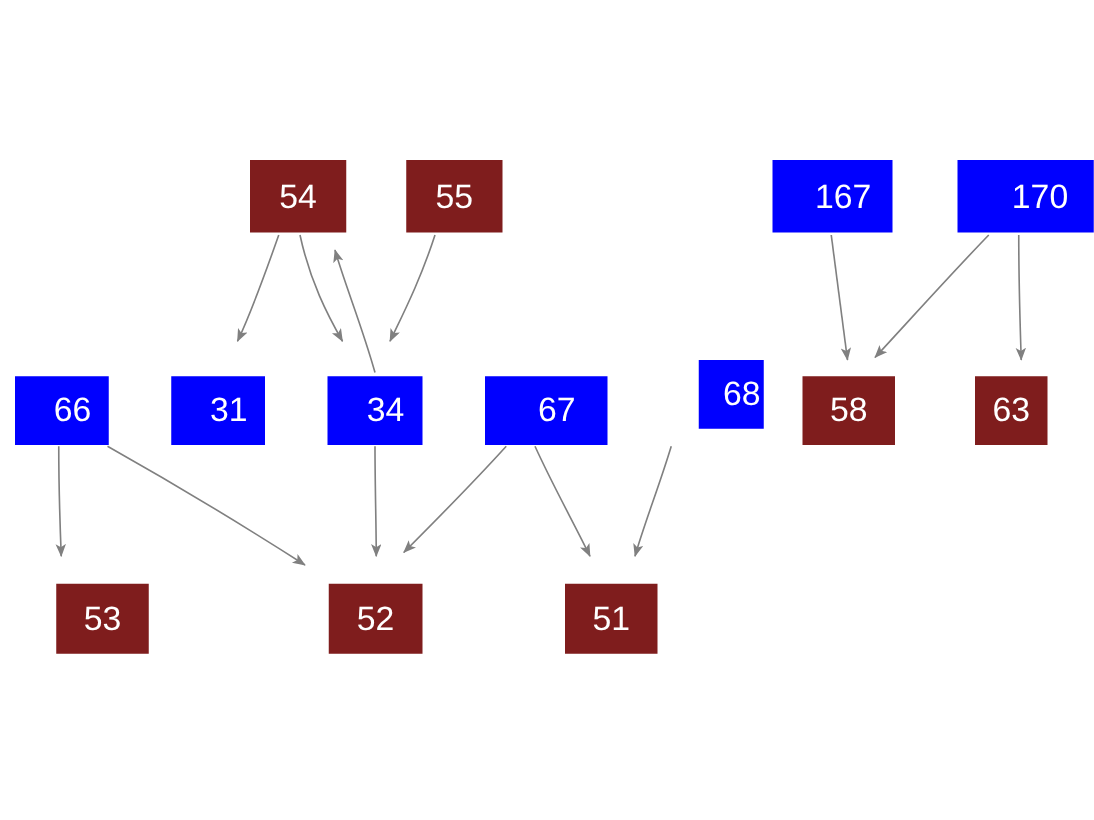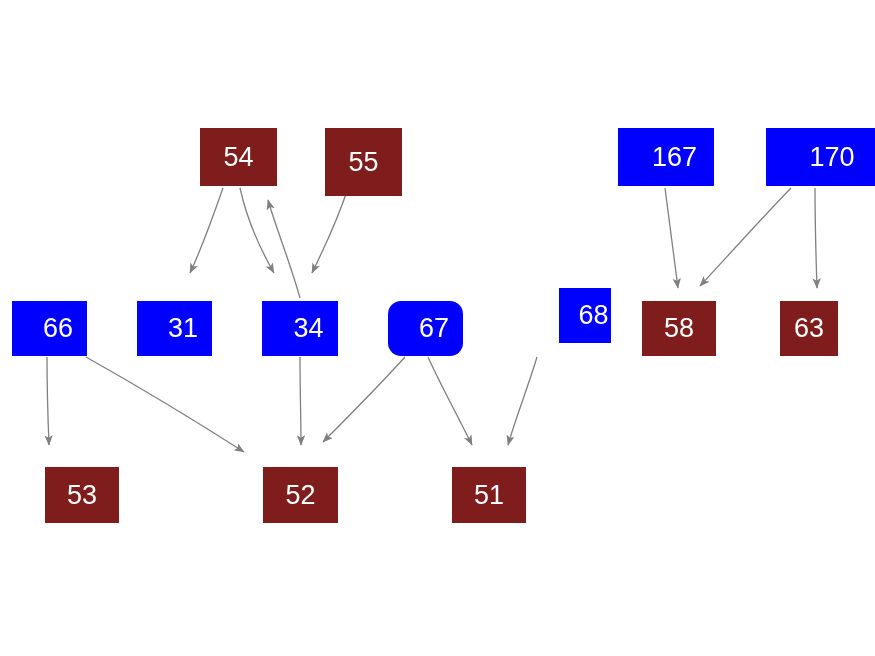--- a/index.html
+++ b/index.html
@@ -68,39 +68,39 @@
         <path d="M 405,357 C 375,390 345,420 323,442" fill="none" stroke="#808080" stroke-width="1.3" marker-end="url(#arrowhead)"></path>
         <path d="M 428,357 C 443,390 460,420 472,445" fill="none" stroke="#808080" stroke-width="1.3" marker-end="url(#arrowhead)"></path>
         <path d="M 537,357 C 527,390 515,420 508,445" fill="none" stroke="#808080" stroke-width="1.3" marker-end="url(#arrowhead)"></path>
       </g>
   </svg>
 
   <div id="nodes-group">
       <div class="node red" style="left: 200px; top: 128px; width: 77px; height: 58px;">
         <span>54</span>
       </div>
-      <div class="node red" style="left: 325px; top: 128px; width: 77px; height: 68px;">
+      <div class="node red" style="left: 325px; top: 128px; width: 77px; height: 58px;">
         <span>55</span>
       </div>
       <div class="node blue" style="left: 618px; top: 128px; width: 96px; height: 58px;">
         <span>167</span>
       </div>
       <div class="node blue" style="left: 766px; top: 128px; width: 115px; height: 58px;">
         <span>170</span>
       </div>
       <div class="node blue" style="left: 12px; top: 301px; width: 75px; height: 55px;">
         <span>66</span>
       </div>
       <div class="node blue" style="left: 137px; top: 301px; width: 75px; height: 55px;">
         <span>31</span>
       </div>
       <div class="node blue" style="left: 262px; top: 301px; width: 76px; height: 55px;">
         <span>34</span>
       </div>
-      <div class="node blue" style="left: 388px; top: 301px; width: 75px; height: 55px; border-radius: 13px;">
+      <div class="node blue" style="left: 388px; top: 301px; width: 98px; height: 55px;">
         <span>67</span>
       </div>
       <div class="node blue" style="left: 515px; top: 288px; width: 52px; height: 55px; margin-left: 44px;">
         <span>68</span>
       </div>
       <div class="node red" style="left: 642px; top: 301px; width: 74px; height: 55px;">
         <span>58</span>
       </div>
       <div class="node red" style="left: 780px; top: 301px; width: 58px; height: 55px;">
         <span>63</span>

